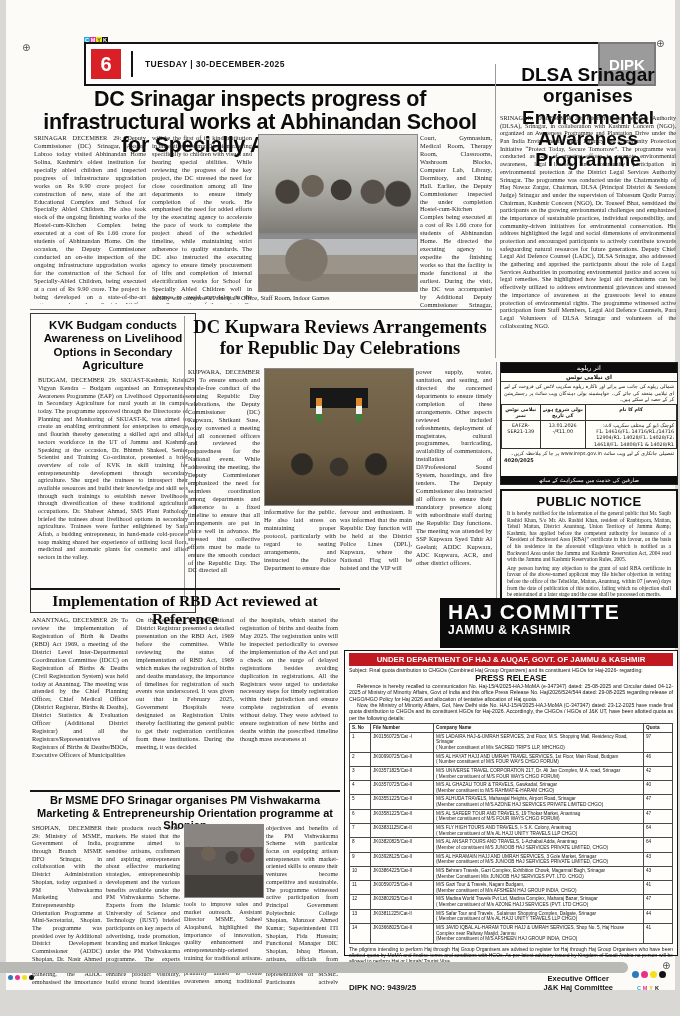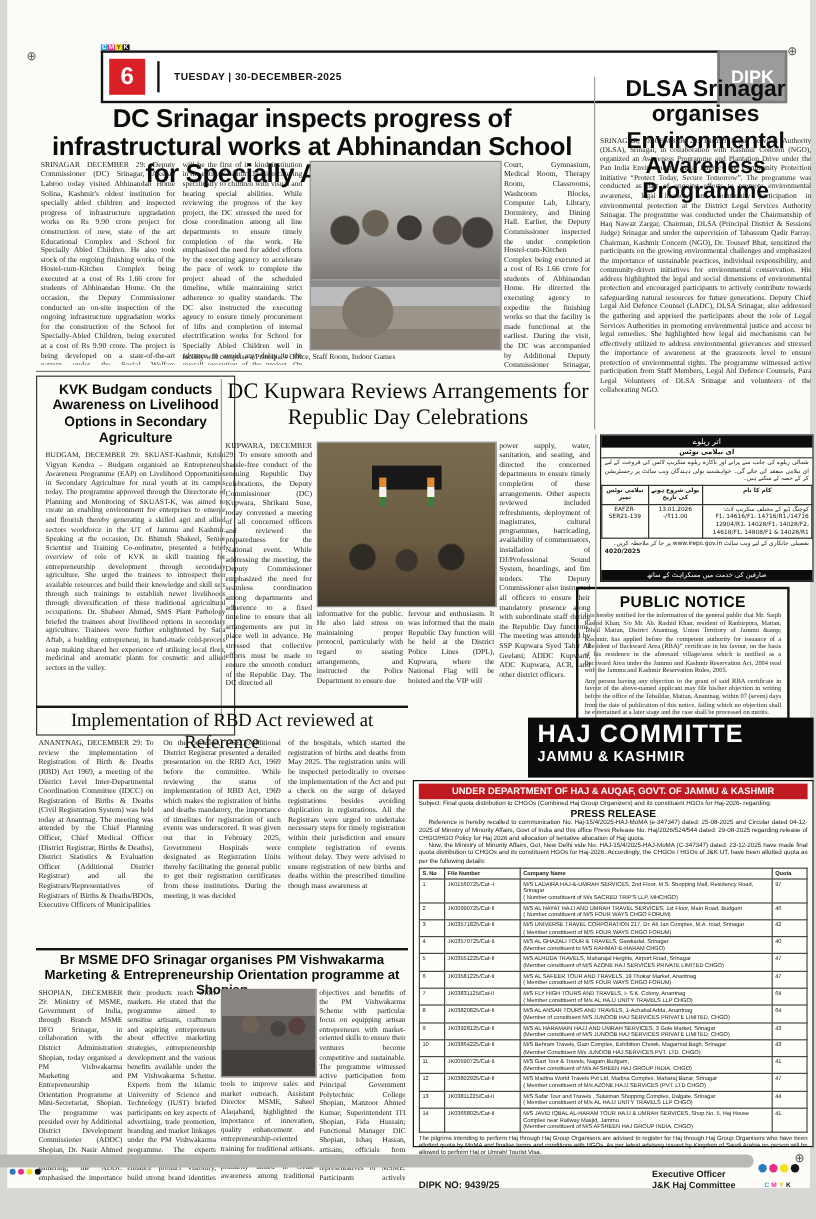--- a/index.html
+++ b/index.html
@@ -6,21 +6,21 @@
   .page{position:relative;width:680px;height:1016px;background:#fcfbf8;margin:0 auto;overflow:hidden;
         font-family:"Liberation Serif",serif;color:#151515;}
   .edge{position:absolute;background:#d9d8d5;}
   .abs{position:absolute;}
   .serif{font-family:"Liberation Serif",serif;}
   .sans{font-family:"Liberation Sans",sans-serif;}
   .body-text{font-size:6.4px;line-height:1.24;text-align:justify;color:#1c1c1c;overflow:hidden;}
   .body-sm{font-size:5.6px;line-height:1.22;text-align:justify;color:#1c1c1c;overflow:hidden;}
   .headline-main{font-family:"Liberation Sans",sans-serif;font-weight:800;font-size:21.5px;line-height:1.08;
                  text-align:center;letter-spacing:-0.3px;color:#0c0c0c;}
-  .headline-serif{font-family:"Liberation Serif",serif;font-weight:400;text-align:center;color:#0c0c0c;}
+  .headline-serif{font-family:"Liberation Serif",serif;font-weight:700;text-align:center;color:#0c0c0c;}
   .headline-sans{font-family:"Liberation Sans",sans-serif;font-weight:700;text-align:center;color:#0c0c0c;}
   .vrule{position:absolute;width:1px;background:#9a9a96;}
   .hrule{position:absolute;height:1px;background:#777;}
   .hrule-bold{position:absolute;height:2px;background:#161616;}
   .photo{position:absolute;border:0.5px solid #888;}
   .ph-inspect{background:
       radial-gradient(circle at 18% 58%,#46413b 0 8%,transparent 9%),
       radial-gradient(circle at 34% 52%,#6b6257 0 9%,transparent 10%),
       radial-gradient(circle at 52% 56%,#3f3a36 0 10%,transparent 11%),
       radial-gradient(circle at 72% 58%,#57504a 0 9%,transparent 10%),
@@ -111,21 +111,21 @@
         </td>
         <td style="text-align:center;">EAFZR-SER21-139</td>
       </tr>
     </tbody>
       </table>
     <div style="font-size:4.9px;line-height:1.3;padding:1px 3px;text-align:justify;">تفصیلی جانکاری کے لیے ویب سائٹ www.ireps.gov.in پر جا کر ملاحظہ کریں۔</div>
     <div style="font-size:5px;font-weight:700;padding:0 3px;direction:ltr;">4020/2025</div>
     <div style="position:absolute;left:0;bottom:0;width:100%;background:#0d0d0d;color:#fff;font-size:5.5px;text-align:center;padding:1px 0;">صارفین کی خدمت میں مسکراہٹ کے ساتھ</div>
   </div>
 
-  <div class="abs pn-box" style="left:480px;top:489px;width:164px;height:132px;padding:3px 5px;">
+  <div class="abs pn-box" style="left:500px;top:489px;width:164px;height:132px;padding:3px 5px;">
     <div class="headline-sans" style="font-size:13px;letter-spacing:0.3px;">PUBLIC NOTICE</div>
     <div class="body-sm serif" style="margin-top:1px;font-size:5.4px;">It is hereby notified for the information of the general public that Mr. Saqib Rashid Khan, S/o Mr. Ab. Rashid Khan, resident of Ranbirpora, Mattan, Tehsil Mattan, District Anantnag, Union Territory of Jammu &amp;amp; Kashmir, has applied before the competent authority for issuance of a “Resident of Backward Area (RBA)” certificate in his favour, on the basis of his residence in the aforesaid village/area which is notified as a Backward Area under the Jammu and Kashmir Reservation Act, 2004 read with the Jammu and Kashmir Reservation Rules, 2005.</div>
     <div class="body-sm serif" style="margin-top:2px;font-size:5.4px;">Any person having any objection to the grant of said RBA certificate in favour of the above-named applicant may file his/her objection in writing before the office of the Tehsildar, Mattan, Anantnag, within 07 (seven) days from the date of publication of this notice, failing which no objection shall be entertained at a later stage and the case shall be processed on merits.</div>
     <div style="margin-top:2px;padding-left:6px;font:700 5.4px 'Liberation Serif',serif;line-height:1.35;">
 
     <div>Name of applicant: Saqib Rashid Khan</div>
         <div>Parentage: S/o Ab. Rashid Khan</div>
         <div>Address: R/o Ranbirpora, Mattan, District Anantnag, J&amp;K</div>
         <div>Date: 29/12/2025</div>
         <div>Place: Mattan</div>
@@ -277,21 +277,21 @@
             <td>JK03668025/Cat-II</td>
             <td><span>M/S JAVID IQBAL AL-HARAM TOUR HAJJ &amp; UMRAH SERVICES, Shop No. 5, Haj House Complex near Railway Masjid, Jammu</span><span class="haj-member">(Member constituent of M/S AFSHEEN HAJ GROUP INDIA, CHGO)</span></td>
             <td>41</td>
           </tr>
         </tbody>
     </table>
     <div class="sans" style="font-size:5px;line-height:1.25;text-align:justify;margin-top:2px;">The pilgrims intending to perform Haj through Haj Group Organisers are advised to register for Haj through Haj Group Organisers who have been allotted quota by MoMA and finalise terms and conditions with HGOs. As per latest advisory issued by Kingdom of Saudi Arabia no person will be allowed to perform Haj or Umrah/ Tourist Visa.</div>
     <div class="sans" style="font-size:5.2px;font-weight:700;margin:1px 0 0 10px;">Dated 29-12-2025</div>
     <div style="display:flex;justify-content:space-between;align-items:flex-end;margin-top:2px;">
       <div class="sans" style="font-weight:800;font-size:8px;">DIPK NO: 9439/25</div>
-      <div class="sans" style="margin-right:60px;">
+      <div class="sans" style="text-align:center;margin-right:60px;">
         <div style="font-weight:800;font-size:7.5px;">Executive Officer</div>
         <div style="font-weight:800;font-size:7.5px;">J&amp;K Haj Committee</div>
       </div>
     </div>
   </div>
 
   <div class="abs" style="left:0;top:962px;width:628px;height:11px;background:#b9b9b6;border-radius:0 6px 6px 0;"></div>
   <div class="abs" style="left:632px;top:964px;">
     <span class="dot" style="background:#2b7bbf;"></span><span class="dot" style="background:#e8308a;"></span><span class="dot" style="background:#f5e11a;"></span><span class="dot" style="background:#141414;"></span>
   </div>

